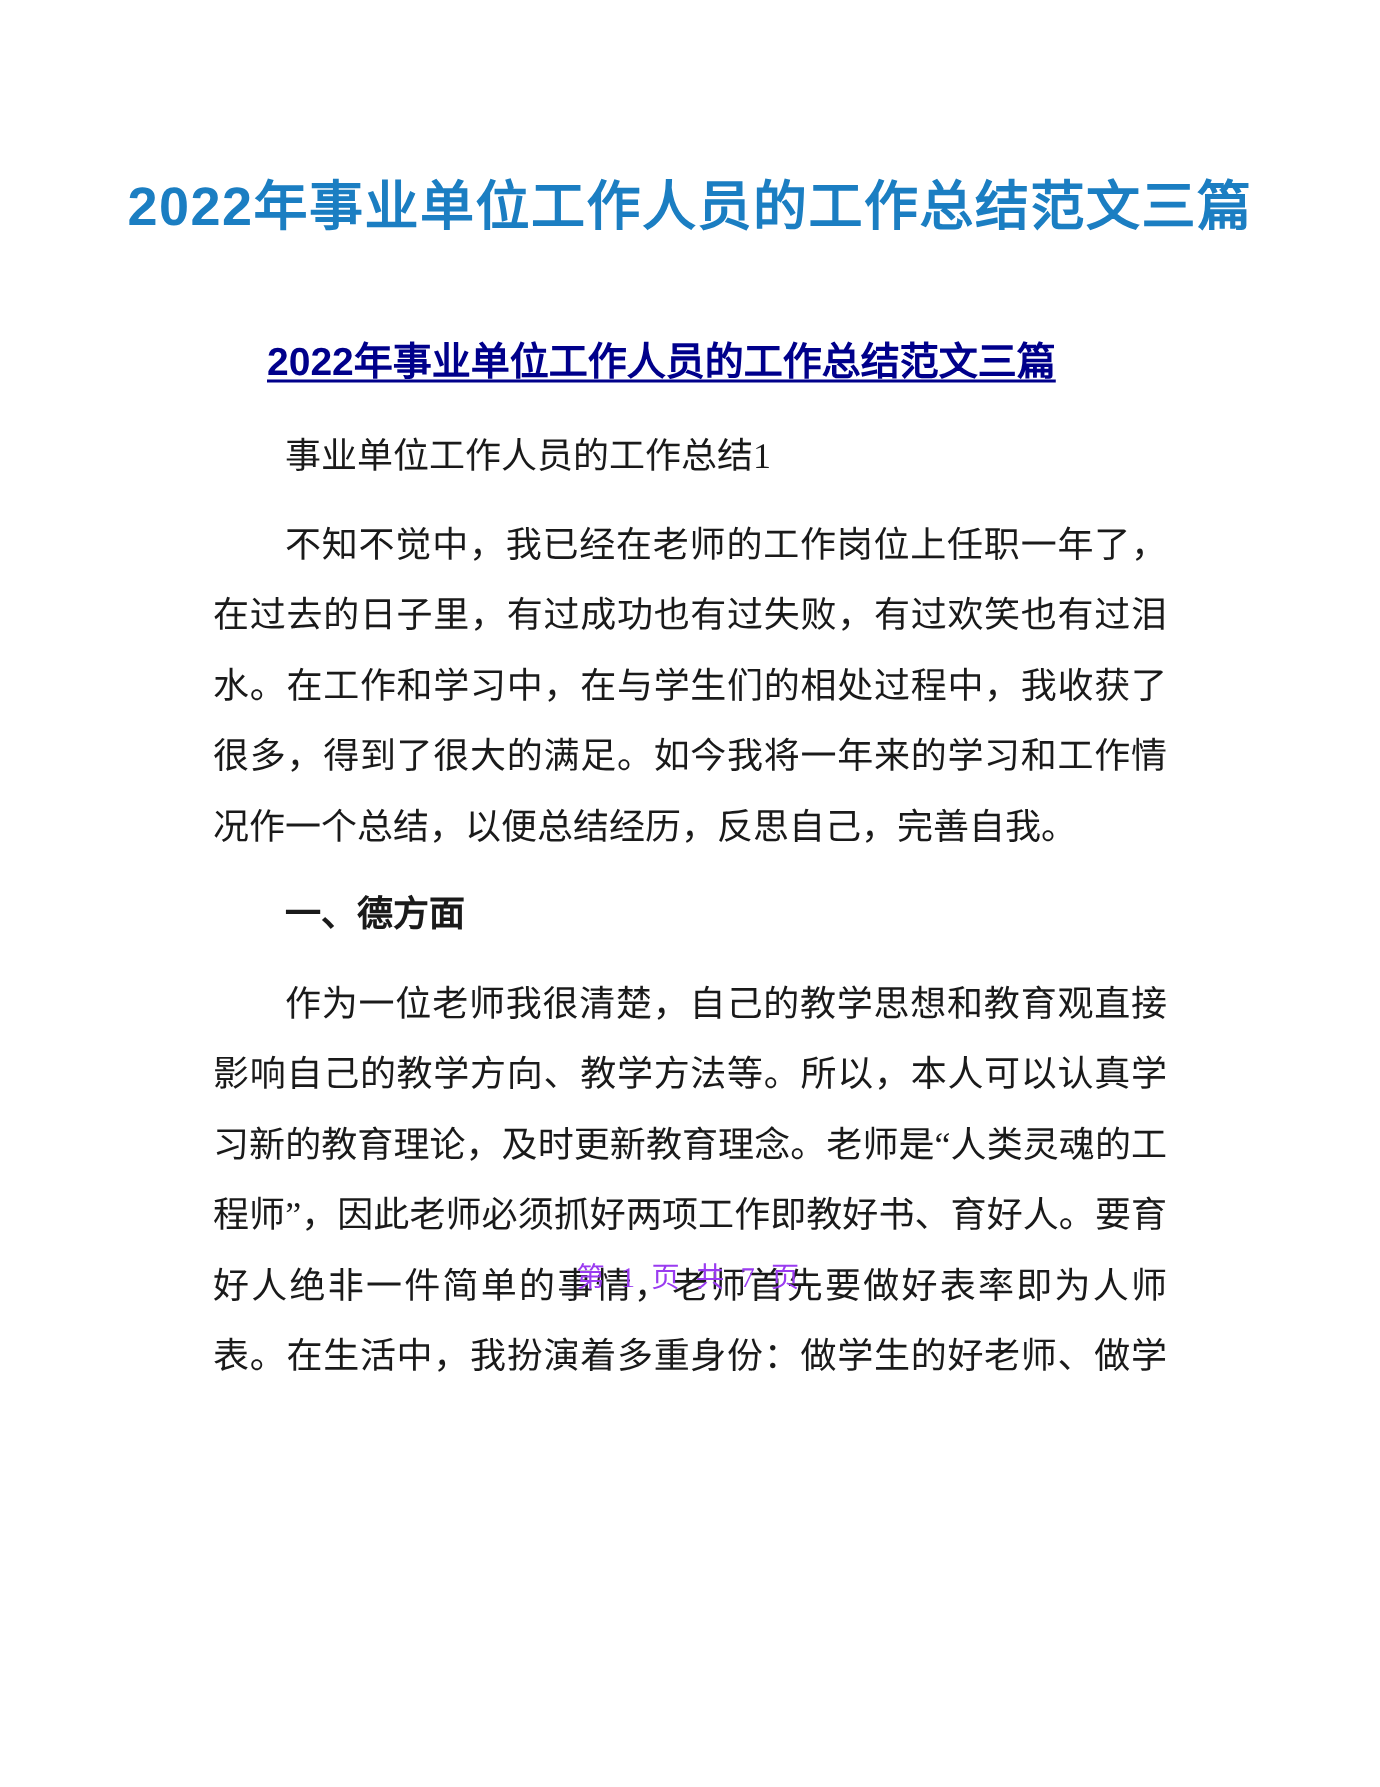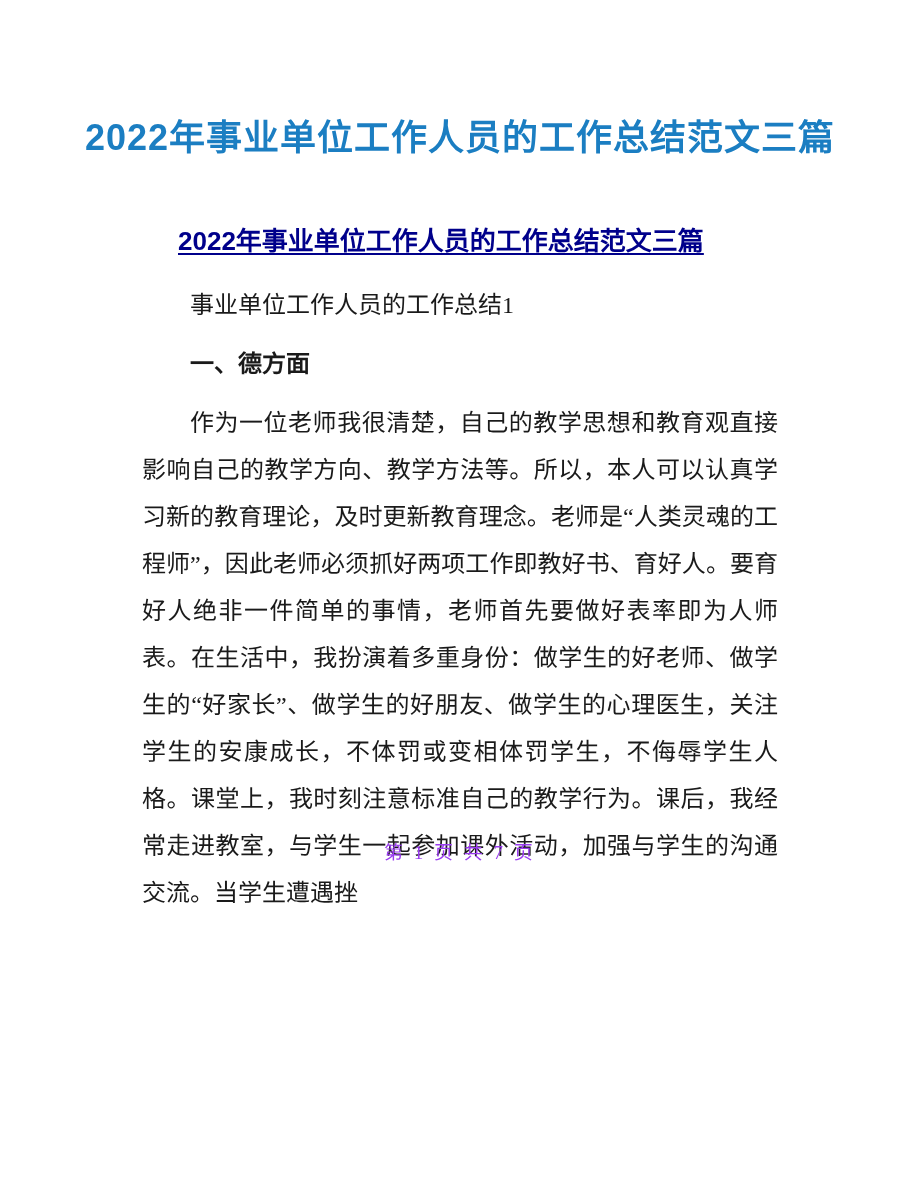--- a/index.html
+++ b/index.html
@@ -53,21 +53,21 @@
     color: var(--body-text);
     text-align: justify;
     text-justify: inter-ideograph;
   }
   .doc-body p {
     margin: 12px;
     text-indent: 2em;
   }
   .para-bold {
     font-weight: bold;
-    font-family: Liberation Serif, serif;
+    font-family: Liberation Mono, monospace;
   }
   .page-footer {
     position: absolute;
     left: 0;
     right: 0;
     bottom: 52px;
     text-align: center;
     font-size: 19px;
     letter-spacing: 3px;
     color: var(--footer-purple);
@@ -77,19 +77,20 @@
 <body>
 
 <div class="page">
 
   <h1 class="doc-title">2022年事业单位工作人员的工作总结范文三篇</h1>
 
   <h2 class="doc-heading">2022年事业单位工作人员的工作总结范文三篇</h2>
 
   <div class="doc-body">
     <p>事业单位工作人员的工作总结1</p>
+    <p>不知不觉中，我已经在老师的工作岗位上任职一年了，在过去的日子里，有过成功也有过失败，有过欢笑也有过泪水。在工作和学习中，在与学生们的相处过程中，我收获了很多，得到了很大的满足。如今我将一年来的学习和工作情况作一个总结，以便总结经历，反思自己，完善自我。</p>
     <p class="para-bold">一、德方面</p>
     <p>作为一位老师我很清楚，自己的教学思想和教育观直接影响自己的教学方向、教学方法等。所以，本人可以认真学习新的教育理论，及时更新教育理念。老师是“人类灵魂的工程师”，因此老师必须抓好两项工作即教好书、育好人。要育好人绝非一件简单的事情，老师首先要做好表率即为人师表。在生活中，我扮演着多重身份：做学生的好老师、做学生的“好家长”、做学生的好朋友、做学生的心理医生，关注学生的安康成长，不体罚或变相体罚学生，不侮辱学生人格。课堂上，我时刻注意标准自己的教学行为。课后，我经常走进教室，与学生一起参加课外活动，加强与学生的沟通交流。当学生遭遇挫</p>
   </div>
 
   <div class="page-footer">第 1 页 共 7 页</div>
 
 </div>
 
 </body></html>

